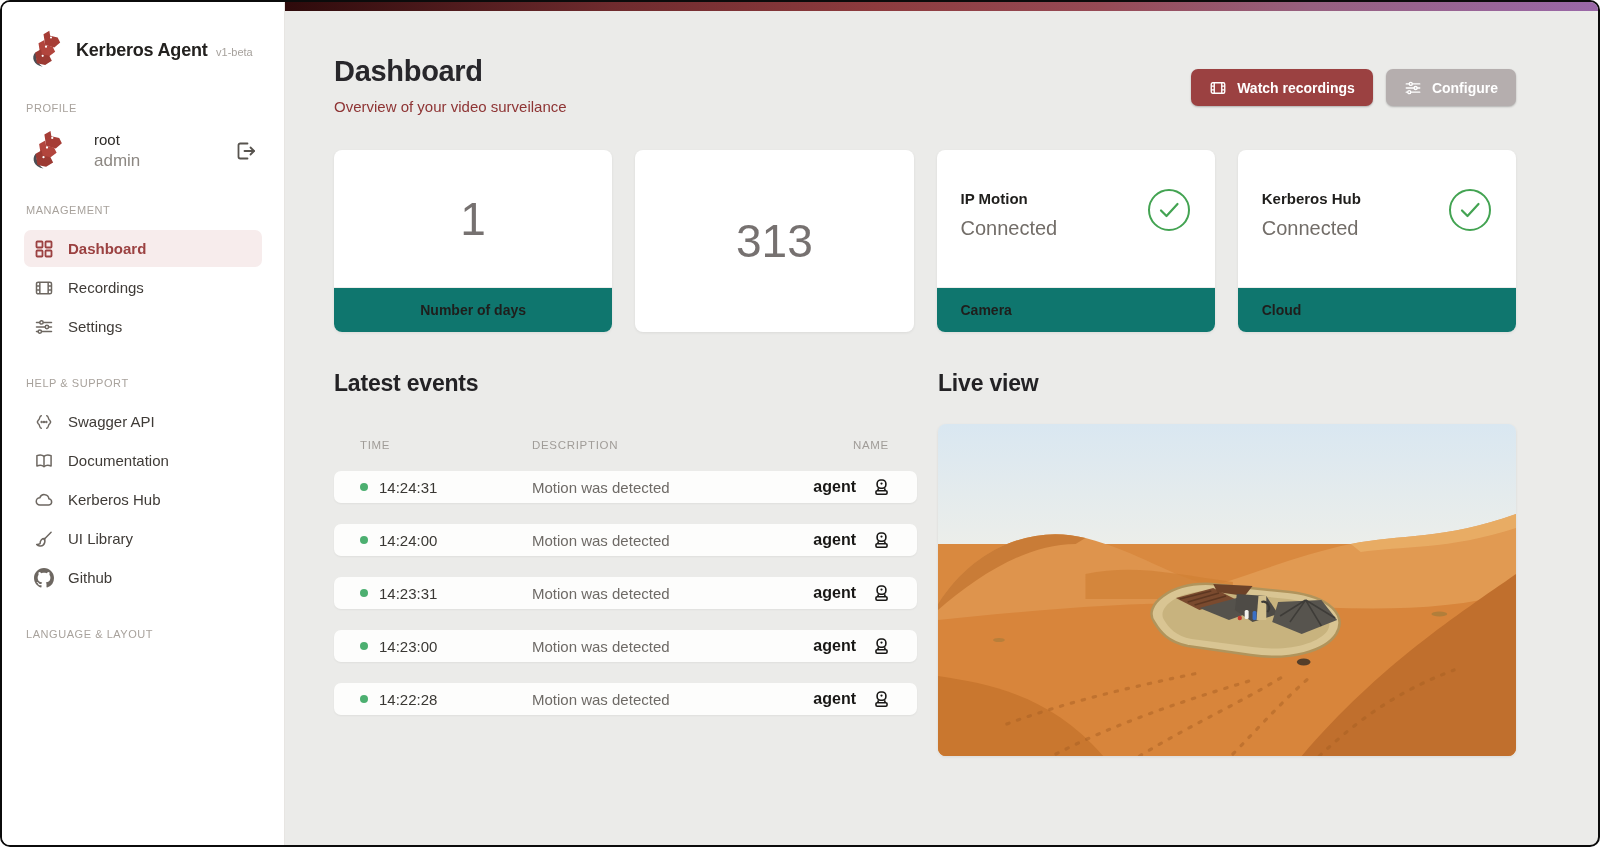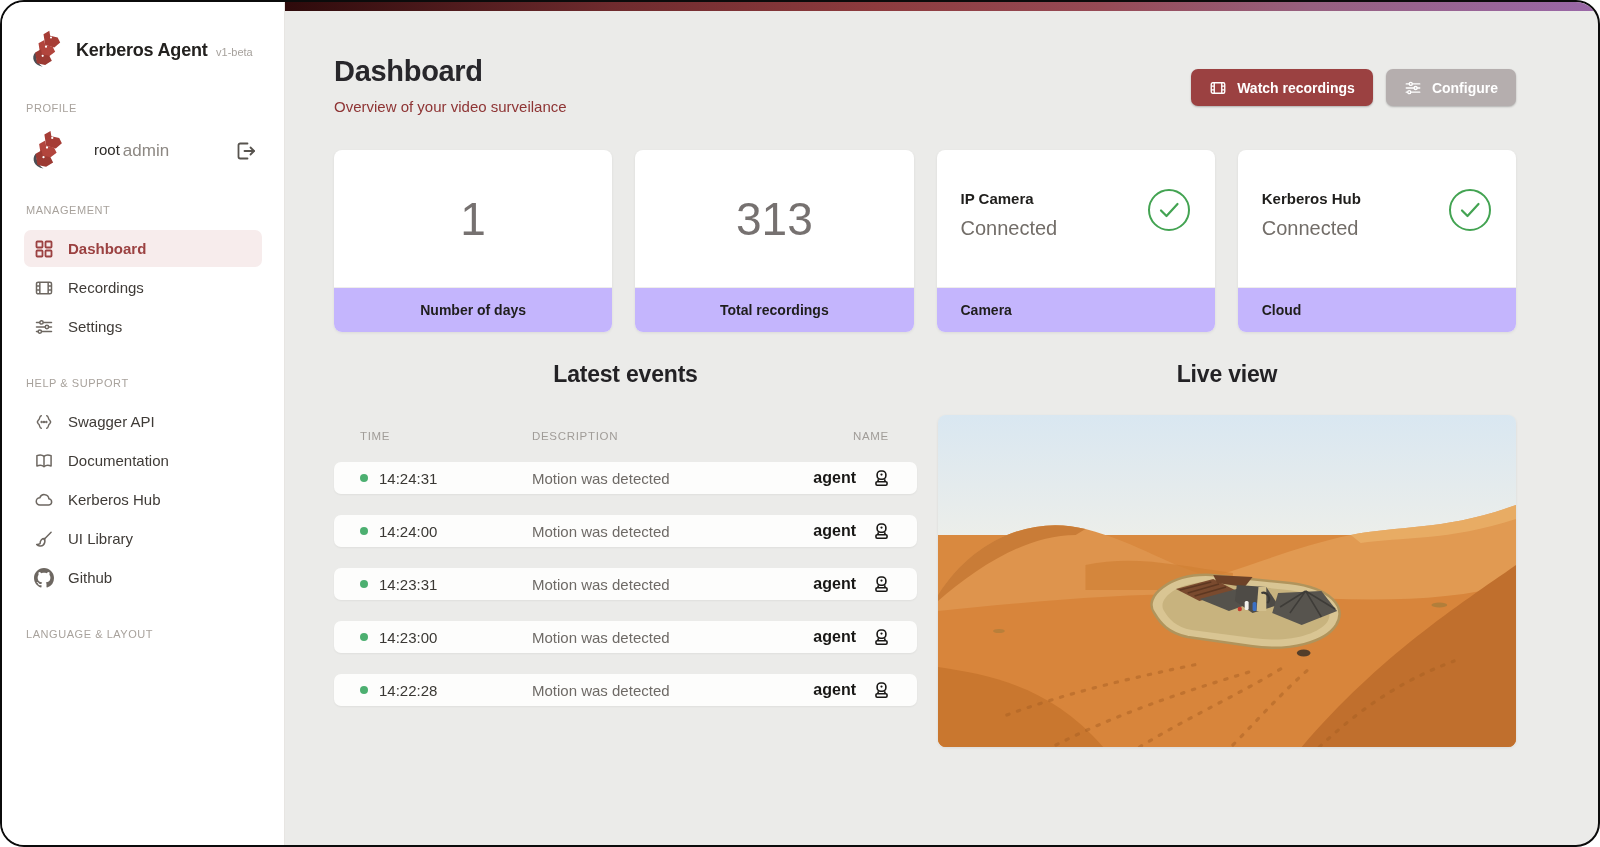--- a/index.html
+++ b/index.html
@@ -1,21 +1,21 @@
 <!DOCTYPE html>
 <html style="--brand-red: #9b4141; --subtitle-red: #8e3434; --active-bg: #f7ecec; --button-gray: #b5aeae; --green: #4caf70; --main-bg: #ebebe9;"><head>
 <meta charset="utf-8">
 <style>
   * { margin:0; padding:0; box-sizing:border-box; }
   html,body { background:#ffffff; }
   body { font-family:"Liberation Sans", sans-serif; -webkit-font-smoothing:antialiased; }
 
   .screen {
     width:1600px; height:847px; margin:0 auto; position:relative;
-    border:2px solid #0b0b0b; border-radius:24px; overflow:hidden;
+    border:2px solid #0b0b0b; border-radius:10px; overflow:hidden;
     background:var(--main-bg, #ebebe9);
     display:flex;
   }
 
   
   .sidebar {
     width:283px; min-width:283px; height:100%; background:#ffffff;
     border-right:1px solid #e7e5e2; padding:28px 22px 0 22px;
     display:flex; flex-direction:column;
   }
@@ -24,21 +24,21 @@
   .app-title { font-size:18px; font-weight:700; color:#23211f; letter-spacing:-.2px; }
   .app-version { font-size:11px; color:#a6a19c; margin-left:4px; font-weight:400; }
 
   .section-label {
     font-size:11px; color:#a8a29c; letter-spacing:.05em; font-weight:500;
     margin:32px 0 14px 2px;
   }
 
   .profile-row { display:flex; align-items:center; padding:2px 2px 0 2px; }
   .avatar { width:42px; height:42px; margin-right:26px; }
-  .profile-names { display:flex; flex-direction:row; gap:3px; flex:1; }
+  .profile-names { display:flex; flex-direction:column; gap:3px; flex:1; }
   .profile-name { font-size:15px; color:#2d2a27; }
   .profile-role { font-size:17px; color:#8d8883; }
   .logout-btn { width:24px; height:24px; color:#57534e; cursor:pointer; margin-right:2px; }
   .logout-btn svg { width:100%; height:100%; }
 
   .nav { display:flex; flex-direction:column; gap:2px; }
   .nav-item {
     display:flex; align-items:center; gap:14px; height:37px; border-radius:7px;
     padding:0 10px; cursor:pointer; color:#3f3b37; font-size:15px;
   }
@@ -71,31 +71,31 @@
 
   .stats { display:grid; grid-template-columns:repeat(4, 1fr); gap:23px; margin-top:35px; }
   .card {
     background:#fff; border-radius:8px; overflow:hidden; height:182px;
     box-shadow:0 1px 3px rgba(20,20,20,.07); display:flex; flex-direction:column;
   }
   .card-body { flex:1; display:flex; }
   .card-body.center { align-items:center; justify-content:center; }
   .big-number { font-size:46px; color:#767170; font-weight:400; }
   .card-footer {
-    height:45px; background:#c4b5fd; border-top:1px solid #efedeb;
+    height:45px; background:#0f766e; border-top:1px solid #efedeb;
     display:flex; align-items:center; justify-content:center;
     font-size:14px; font-weight:700; color:#1f1e1c;
   }
   .card-footer.left { justify-content:flex-start; padding-left:24px; }
   .status-body { width:100%; padding:24px; display:flex; justify-content:space-between; }
   .status-title { font-size:15px; font-weight:700; color:#1f1e1c; margin-top:16px; }
   .status-sub { font-size:20px; color:#726d68; margin-top:10px; }
   .check-circle { width:44px; height:44px; margin-top:14px; }
 
-  .columns { display:grid; grid-template-columns:583px 1fr; gap:21px; margin-top:29px;text-align:center; }
+  .columns { display:grid; grid-template-columns:583px 1fr; gap:21px; margin-top:38px; }
   .section-heading { font-size:23px; font-weight:700; color:#232225; letter-spacing:-.2px; }
 
   .table-head { position:relative; height:14px; margin:42px 0 18px 0; }
   .th { font-size:11.5px; color:#a09c98; letter-spacing:.06em; font-weight:500; position:absolute; top:0; }
   .th-time { left:26px; }
   .th-desc { left:198px; }
   .th-name { right:28px; }
 
   .event-row {
     position:relative; height:32px; background:#fdfdfc; border-radius:7px;
@@ -284,28 +284,27 @@
           <div class="card-body center">
             <span class="big-number">1</span>
           </div>
           <div class="card-footer">Number of days</div>
         </div>
 
         <div class="card">
           <div class="card-body center">
             <span class="big-number">313</span>
           </div>
-          <div class="card-footer">Total recordings</div>
         </div>
 
         <div class="card">
           <div class="card-body">
             <div class="status-body">
               <div>
-                <div class="status-title">IP Camera</div>
+                <div class="status-title">IP Motion</div>
                 <div class="status-sub">Connected</div>
               </div>
               <svg class="check-circle" viewBox="0 0 44 44" fill="none">
                 <circle cx="22" cy="22" r="20" stroke="#43a352" stroke-width="2"></circle>
                 <path d="M14 22.5 l5.5 5.5 L30.5 16" stroke="#43a352" stroke-width="2.2" stroke-linecap="round" stroke-linejoin="round"></path>
               </svg>
             </div>
           </div>
           <div class="card-footer left">Camera</div>
         </div>

